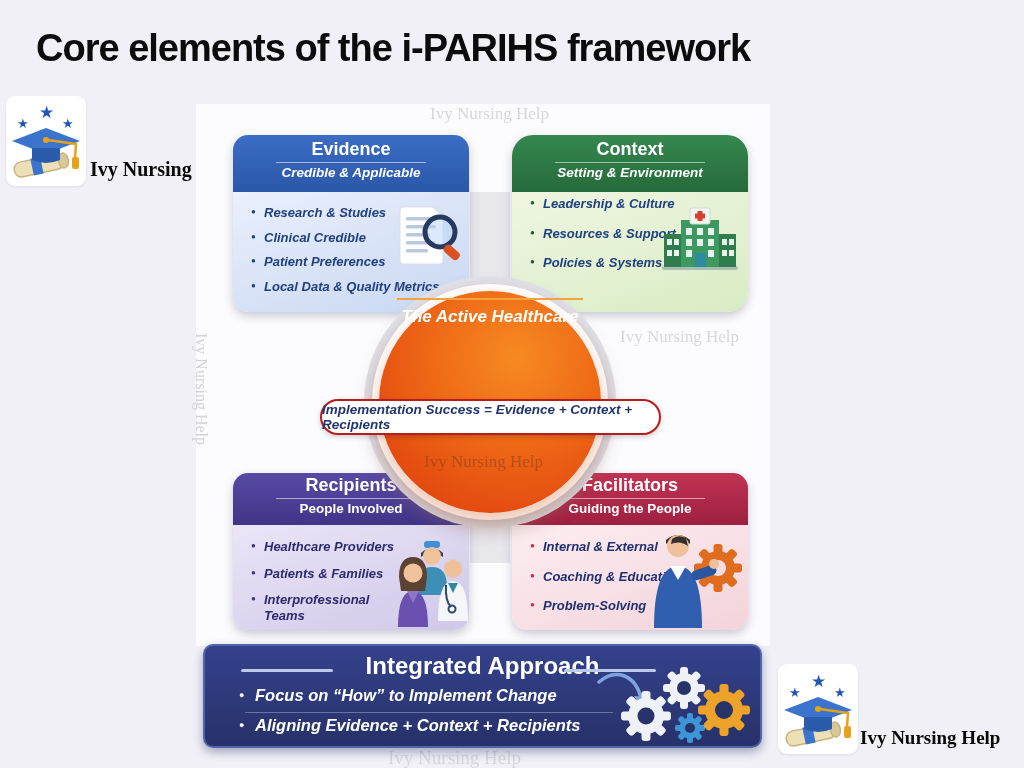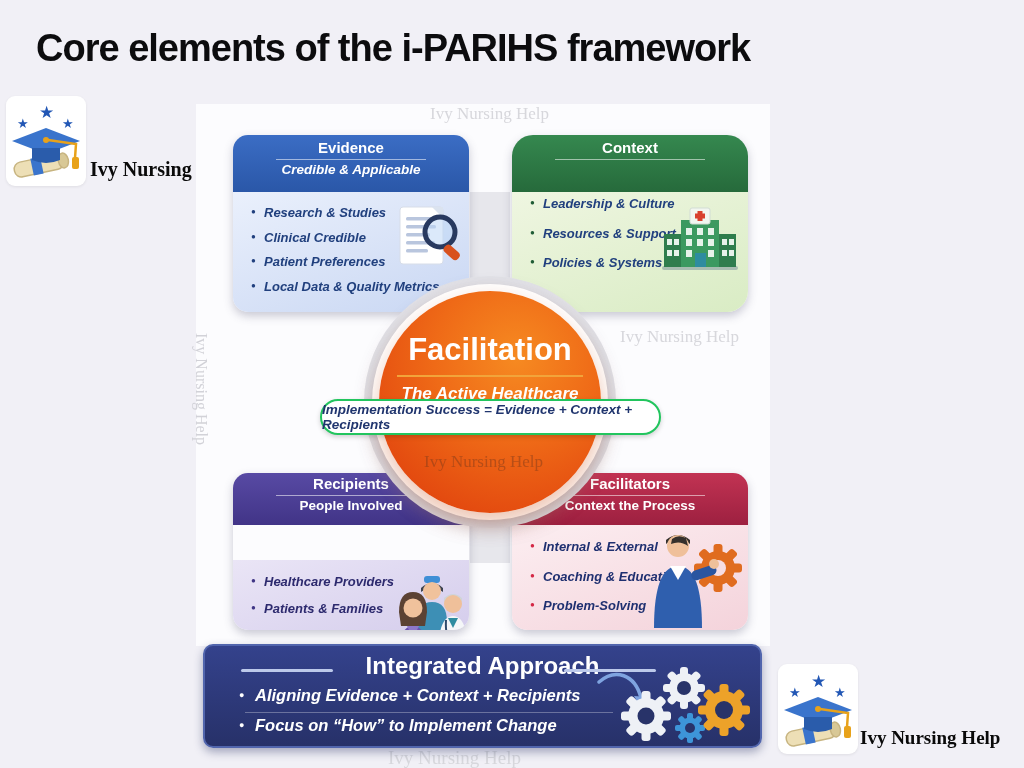--- a/index.html
+++ b/index.html
@@ -55,49 +55,49 @@
     left:379px; top:291px; width:222px; height:222px; border-radius:50%;
     background: radial-gradient(circle at 62% 30%, #f68a21 0%, #ef6a17 40%, #e1440e 85%);
     z-index:5; text-align:center;
     box-shadow:0 10px 22px rgba(200,80,25,.35);
   }
   .hub-title { margin-top:41px; color:#ffffff; font-size:31px; font-weight:bold; }
   .hub-divider { width:186px; height:2px; background:#f2a43a; margin:7px auto 7px auto; }
   .hub-subtitle { color:#ffffff; font-size:17px; font-weight:bold; font-style:italic; }
   .equation-pill {
     left:320px; top:399px; width:341px; height:36px; border-radius:18px;
-    background:#ffffff; border:2px solid #22c55e; z-index:6;
+    background:#ffffff; border:2px solid #b91c1c; z-index:6;
     display:flex; align-items:center; justify-content:center;
     box-shadow:0 2px 5px rgba(0,0,0,.18);
   }
   .equation-pill span { color:#20356e; font-size:13.5px; font-weight:bold; font-style:italic; }
 
   
   .qbox { border-radius:15px; z-index:2; box-shadow:0 4px 10px rgba(70,70,100,.28); overflow:hidden; }
   .qbox-evidence     { left:233px; top:135px; width:236px; height:177px; }
   .qbox-context      { left:512px; top:135px; width:236px; height:177px;border-radius:21px; }
   .qbox-recipients   { left:233px; top:473px; width:236px; height:157px; }
   .qbox-facilitators { left:512px; top:473px; width:236px; height:157px; }
 
   .qhead { height:57px; text-align:center; padding-top:5px; }
   .qbox-recipients .qhead, .qbox-facilitators .qhead { height:52px; padding-top:3px; }
   .qhead-evidence     { background:linear-gradient(180deg,#3b6dc4 0%, #2a57a8 100%); }
   .qhead-context      { background:linear-gradient(180deg,#35884f 0%, #266a3b 100%); }
   .qhead-recipients   { background:linear-gradient(180deg,#584aa4 0%, #413487 100%); }
   .qhead-facilitators { background:linear-gradient(180deg,#c23353 0%, #9d2040 100%); }
-  .qtitle { color:#fff; font-size:15px; font-weight:bold; line-height:1.1; }
+  .qtitle { color:#fff; font-size:18px; font-weight:bold; line-height:1.1; }
   .qhead-rule { width:150px; height:1px; background:rgba(255,255,255,.55); margin:2px auto 2px auto; }
   .qsubtitle { color:#fff; font-size:13.5px; font-weight:bold; }
   .qsubtitle.it { font-style:italic; }
 
   .qbody { position:relative; height:120px; }
   .qbox-recipients .qbody, .qbox-facilitators .qbody { height:105px; }
   .qbody-evidence     { background:linear-gradient(160deg,#eaf0fc 0%, #c9d7f3 100%); }
   .qbody-context      { background:linear-gradient(160deg,#eff6e1 0%, #d9ecc4 100%); }
-  .qbody-recipients   { background:linear-gradient(160deg,#eae5f6 0%, #d0c8ea 100%);margin-top:35px; }
+  .qbody-recipients   { background:linear-gradient(160deg,#eae5f6 0%, #d0c8ea 100%); }
   .qbody-facilitators { background:linear-gradient(160deg,#fceef1 0%, #f4d3db 100%); }
 
   .q-bullets { list-style:none; padding:13px 0 0 18px; width:210px; }
   .q-bullets li {
     position:relative; padding-left:13px; margin-bottom:9px;
     font-size:13px; font-weight:bold; font-style:italic; line-height:1.2;
     color:#21407e;
   }
   .q-bullets li::before { content:"●"; position:absolute; left:0; top:2px; font-size:8px; }
   .qbox-context .q-bullets { padding-top:4px; }
@@ -204,20 +204,21 @@
         <rect x="53" y="39" width="18" height="9" rx="4" fill="#d8511e" transform="rotate(42 53 39)"></rect>
       </svg>
     </span>
   </div>
 </div>
 
 <div class="abs qbox qbox-context">
   <div class="qhead qhead-context">
     <div class="qtitle">Context</div>
     <div class="qhead-rule"></div>
+    <div class="qsubtitle it">Setting &amp; Environment</div>
   </div>
   <div class="qbody qbody-context">
     <ul class="q-bullets">
         <li>Leadership &amp; Culture</li>
         <li>Resources &amp; Support</li>
         <li>Policies &amp; Systems</li>
       </ul>
     <span class="q-icon icon-context">
       <svg width="78" height="68" viewBox="0 0 78 68">
         <rect x="1" y="62" width="76" height="4" rx="2" fill="#a8bdb0"></rect>
@@ -249,21 +250,20 @@
         </g>
         <rect x="34" y="49" width="11" height="14" fill="#2e8ca0"></rect>
       </svg>
     </span>
   </div>
 </div>
 
 <div class="abs ring-gray"></div>
 <div class="abs ring-white"></div>
 <div class="abs hub">
-  <div class="hub-title">Facilitation</div>
   <div class="hub-divider"></div>
   <div class="hub-subtitle">The Active Healthcare</div>
 </div>
 <div class="abs equation-pill">
   <span>Implementation Success = Evidence + Context + Recipients</span>
 </div>
 
 <div class="abs qbox qbox-recipients">
   <div class="qhead qhead-recipients">
     <div class="qtitle">Recipients</div>
@@ -297,21 +297,21 @@
         <path d="M12 62 L24 62 L18 74 Z" fill="#8d77c9"></path>
       </svg>
     </span>
   </div>
 </div>
 
 <div class="abs qbox qbox-facilitators">
   <div class="qhead qhead-facilitators">
     <div class="qtitle">Facilitators</div>
     <div class="qhead-rule"></div>
-    <div class="qsubtitle">Context the Process</div>
+    <div class="qsubtitle">Guiding the People</div>
   </div>
   <div class="qbody qbody-facilitators">
     <ul class="q-bullets">
         <li>Internal &amp; External</li>
         <li>Coaching &amp; Education</li>
         <li>Problem-Solving</li>
       </ul>
     <span class="q-icon icon-facilitators">
       <svg width="96" height="102" viewBox="0 0 96 102">
 
@@ -334,22 +334,22 @@
       </svg>
     </span>
   </div>
 </div>
 
 <div class="abs banner">
   <div class="abs banner-title">Integrated Approach</div>
   <div class="abs banner-line banner-line-left"></div>
   <div class="abs banner-line banner-line-right"></div>
   <ul class="banner-bullets">
+      <li>Focus on “How” to Implement Change</li>
       <li>Aligning Evidence + Context + Recipients</li>
-      <li>Focus on “How” to Implement Change</li>
     </ul>
   <div class="abs banner-divider"></div>
   <span class="abs banner-arrow">
     <svg width="64" height="48" viewBox="0 0 64 48">
       <path d="M4 10 C 20 -4 40 2 46 26" stroke="#7fa4e0" stroke-width="3.5" fill="none" stroke-linecap="round"></path>
       <polygon points="46,36 39,24 53,25" fill="#7fa4e0"></polygon>
     </svg>
   </span>
   <span class="abs banner-gears">
     <svg width="132" height="86" viewBox="0 0 132 86">

